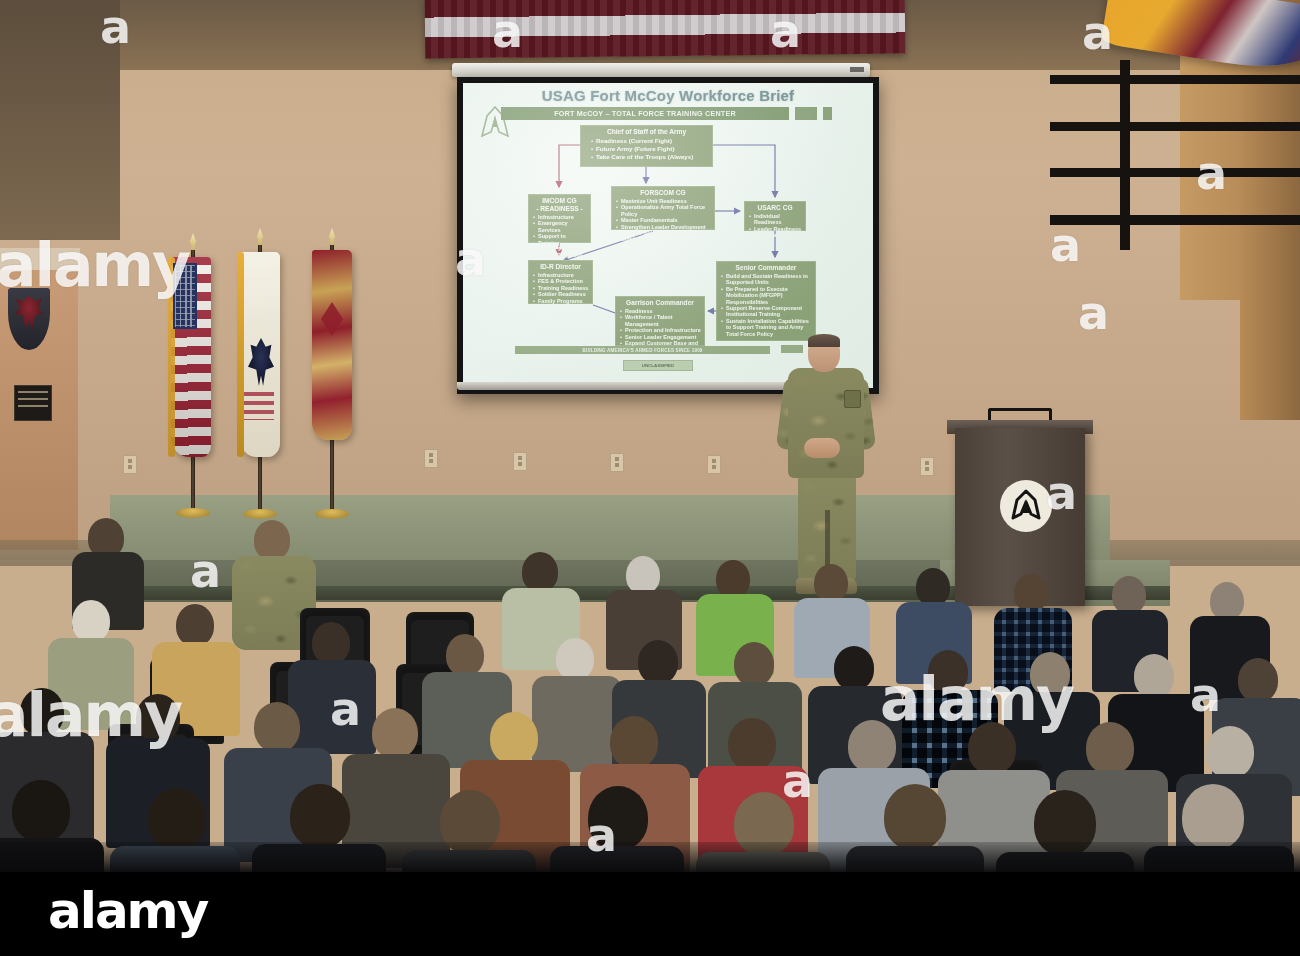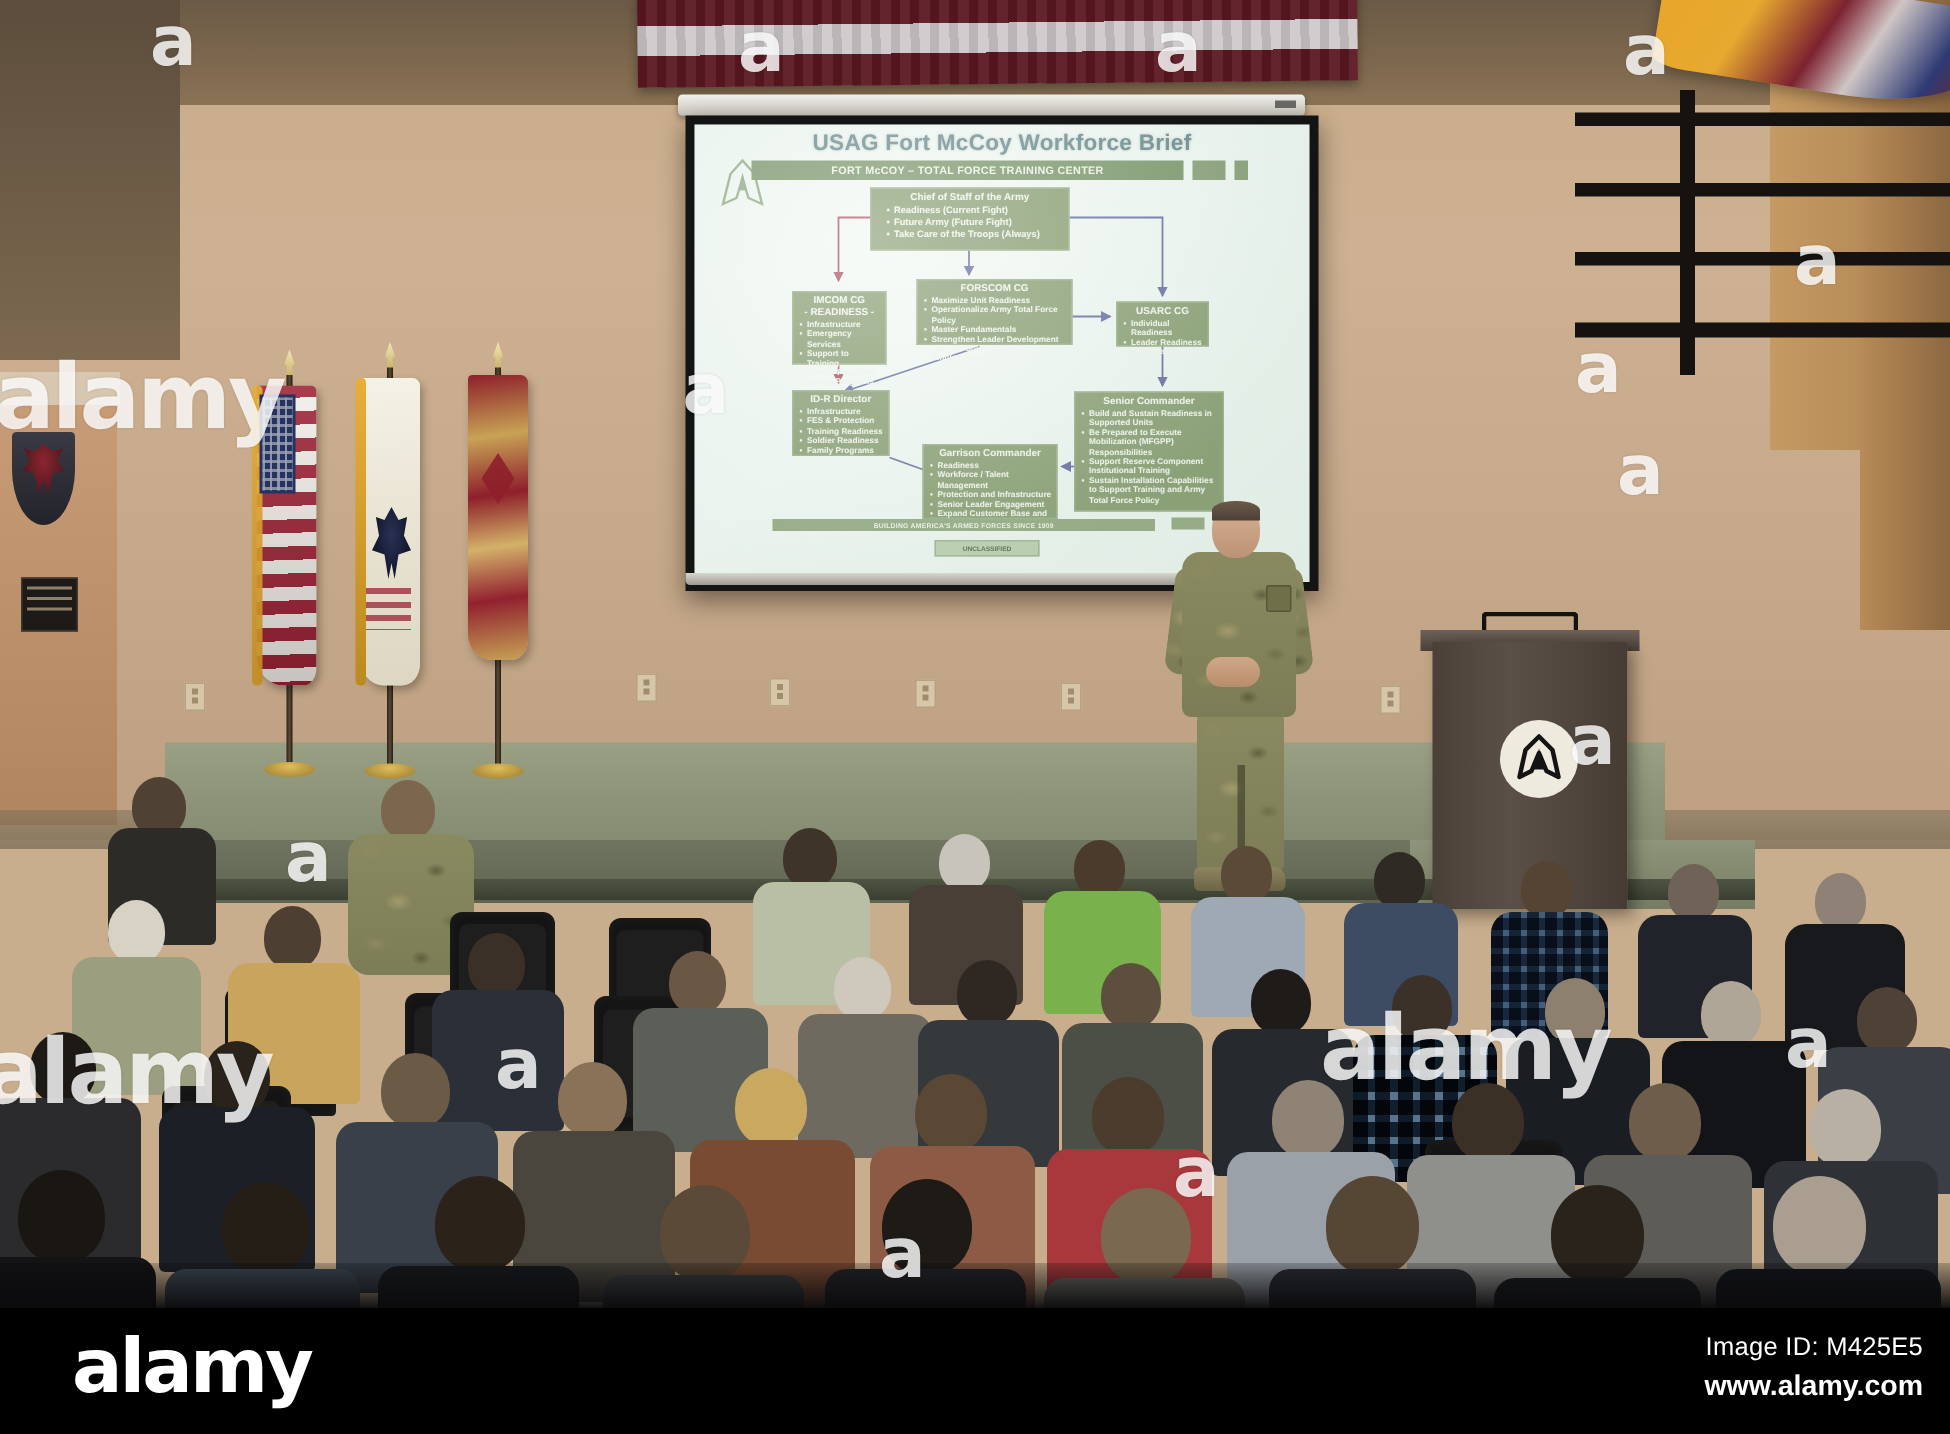--- a/index.html
+++ b/index.html
@@ -667,19 +667,15 @@
     <div class="wm wm-word" style="left:880px;top:664px;">alamy</div>
     <div class="wm wm-a" style="left:1190px;top:672px;">a</div>
     <div class="wm wm-a" style="left:1078px;top:290px;">a</div>
     <div class="wm wm-a" style="left:782px;top:758px;">a</div>
     <div class="wm wm-a" style="left:586px;top:812px;">a</div>
 
   </div>
 
   <div id="bottombar">
     <div id="alamy-logo">alamy</div>
-    <div id="bar-right">
-      <div id="bar-imageid">Image ID: M425E5</div>
-      <div id="bar-url">www.alamy.com</div>
-    </div>
   </div>
 
 </div>
 
 </body></html>

